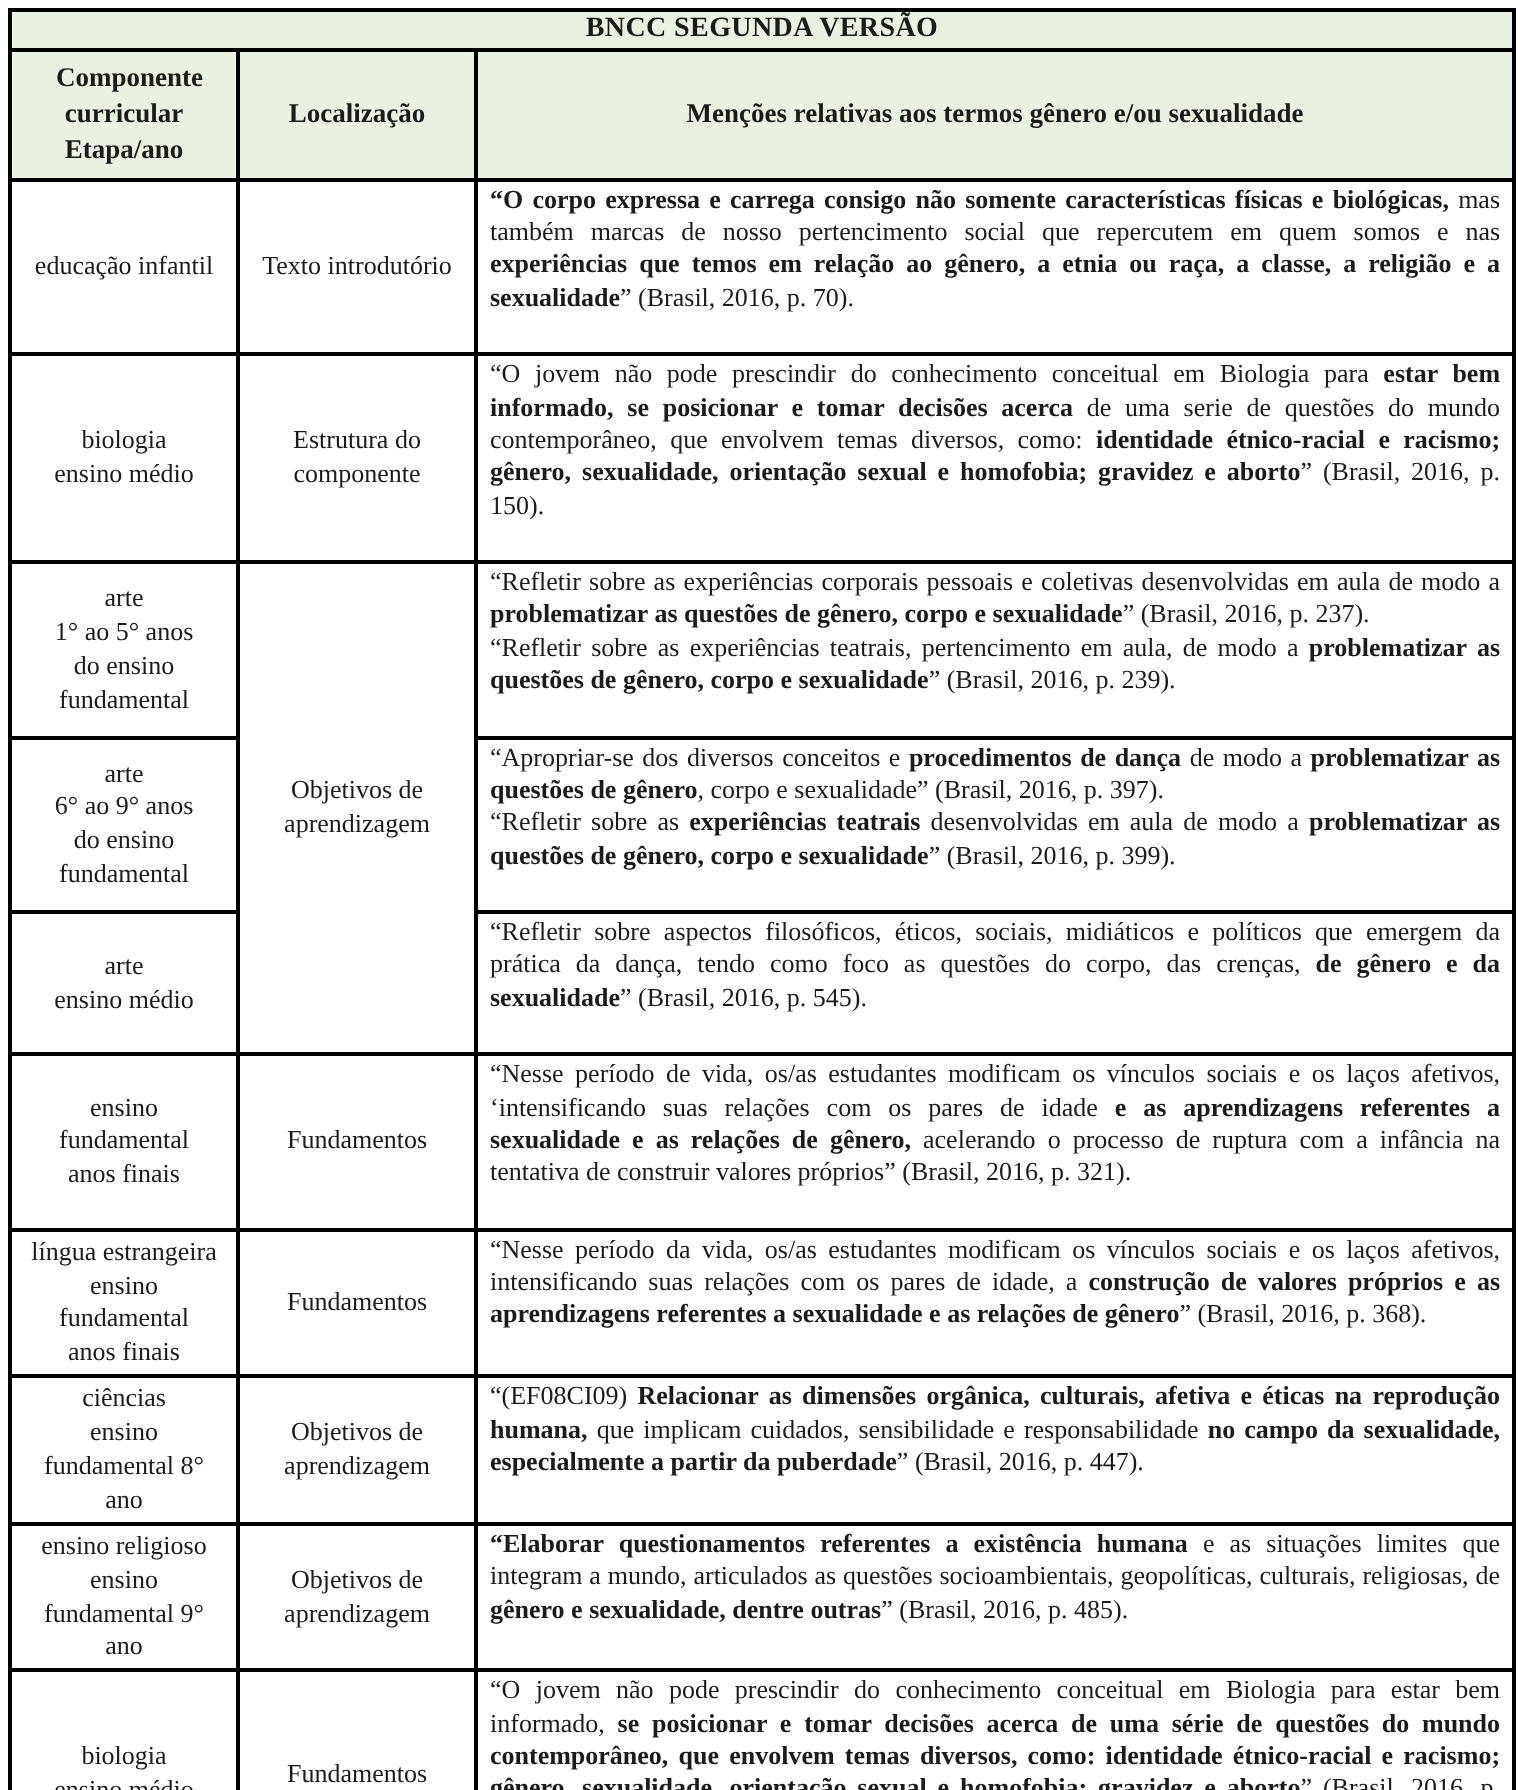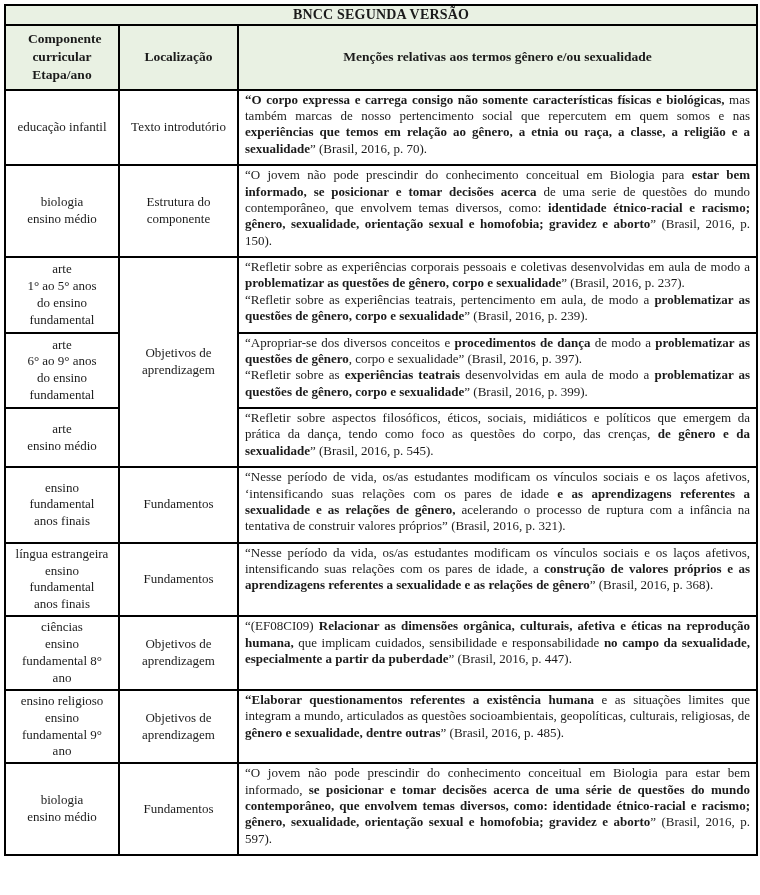--- a/index.html
+++ b/index.html
@@ -47,21 +47,21 @@
     text-align: center;
     vertical-align: middle;
     font-size: 13px;
     padding: 18px 6px;
     line-height: 1.3;
   }
   td.c3 {
     text-align: justify;
     vertical-align: top;
     font-size: 13px;
-    padding: 1px 6px 7px 6px;
+    padding: 1px 6px 19px 6px;
   }
   td.c3 p {
     margin: 0;
     line-height: 1.26;
   }
   td.c3 b { font-weight: bold; }
 </style>
 </head>
 <body>
 

